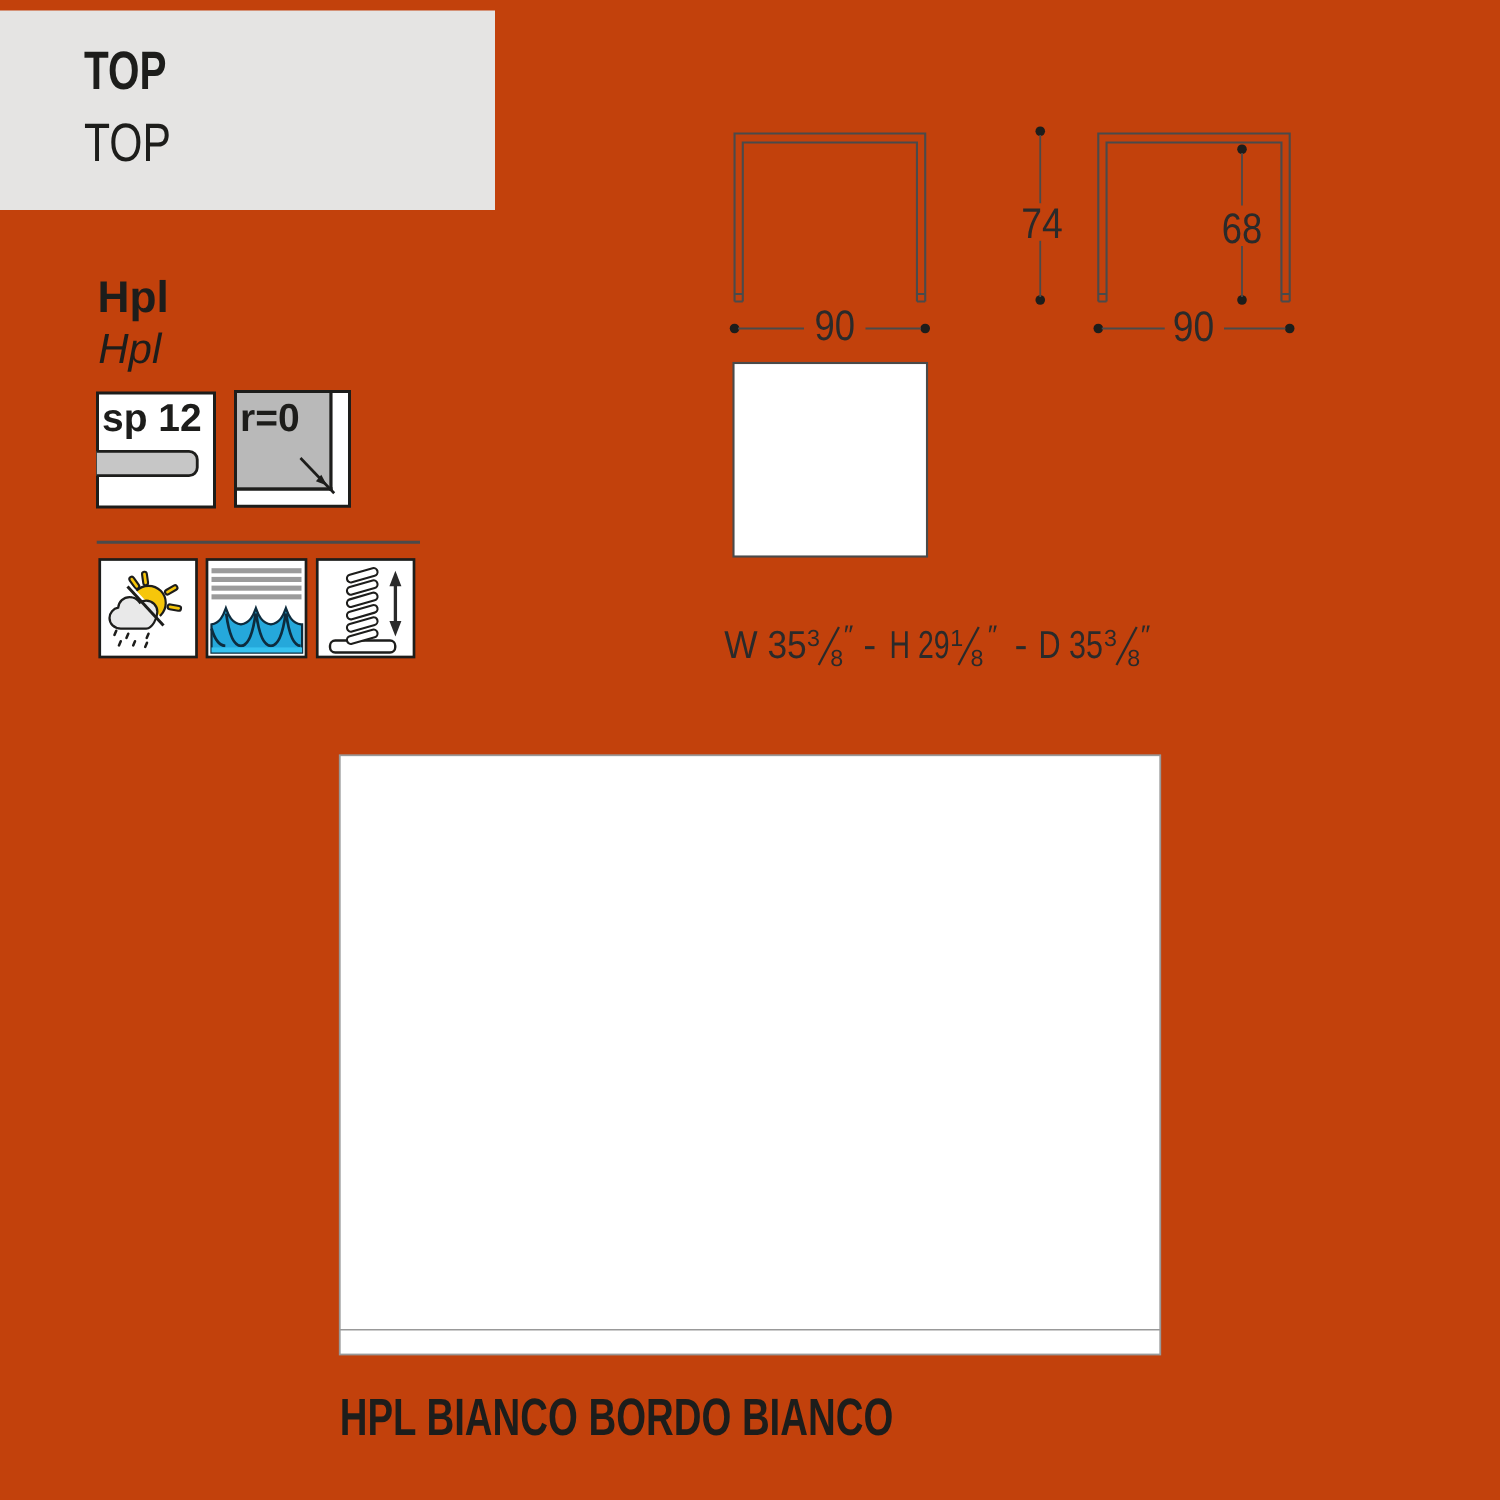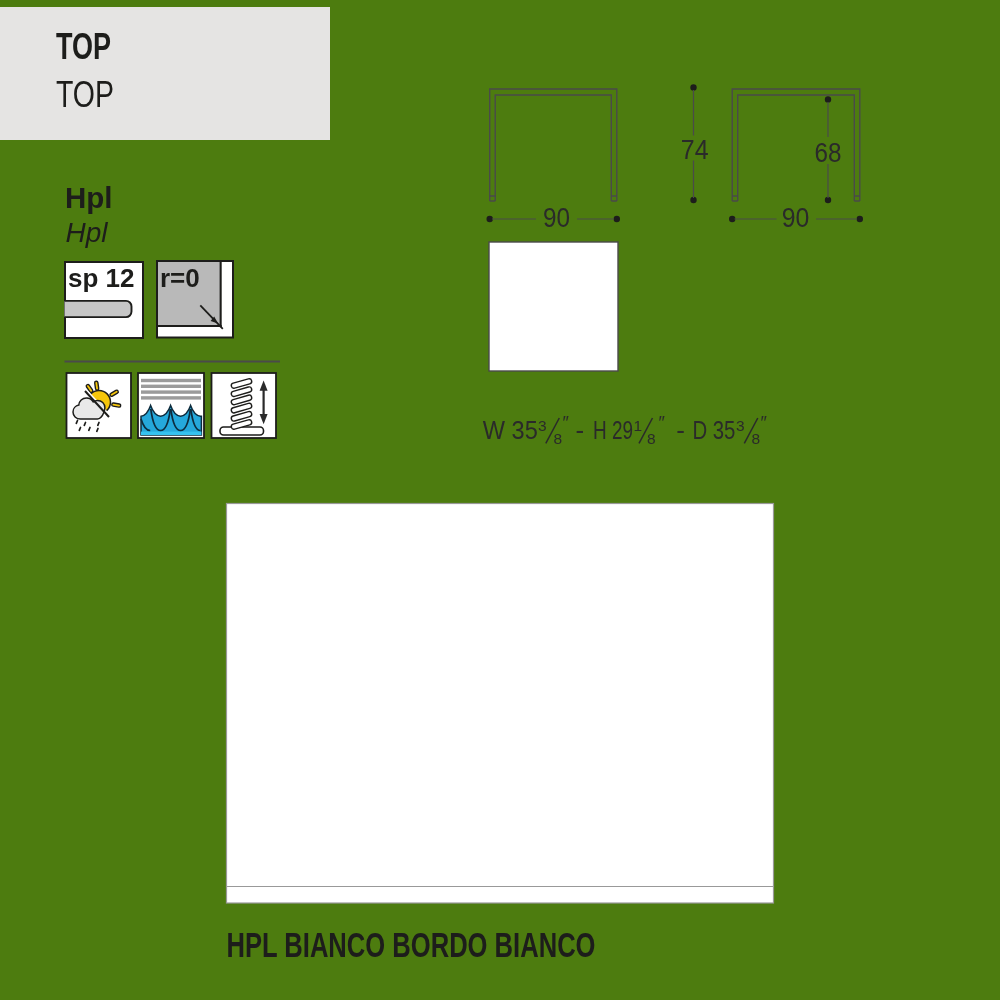--- a/index.html
+++ b/index.html
@@ -1,16 +1,16 @@
 <!DOCTYPE html>
 <html><head>
 <meta charset="utf-8">
 <style>
 html,body{margin:0;padding:0;background:#ffffff;}
-#canvas{position:relative;width:1000px;height:1000px;background:#4d7c0f;overflow:hidden;
+#canvas{position:relative;width:1000px;height:1000px;background:#c2410c;overflow:hidden;
   font-family:"Liberation Sans", sans-serif;}
 svg{position:absolute;left:0;top:0;}
 </style>
 </head>
 <body>
 <div id="canvas">
 <svg width="1000" height="1000" viewBox="0 0 1000 1000">
 
   <rect x="0" y="7" width="330" height="133" fill="#e5e4e3"></rect>
 

